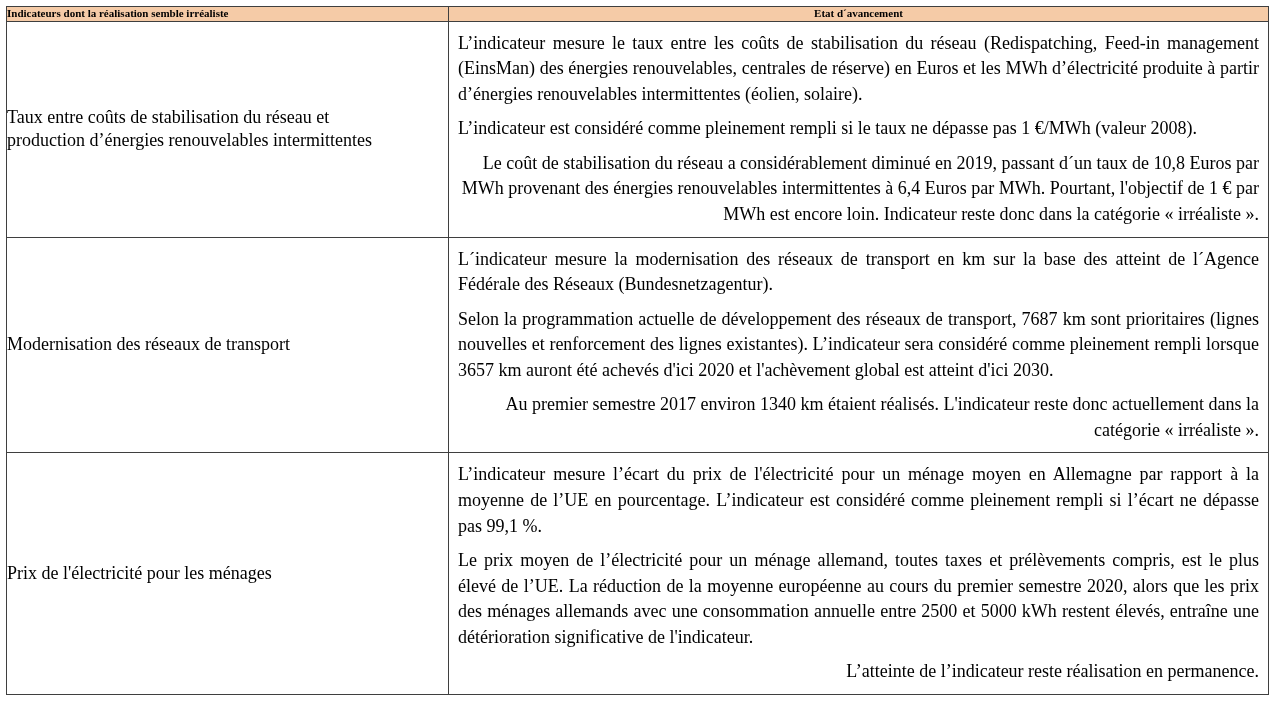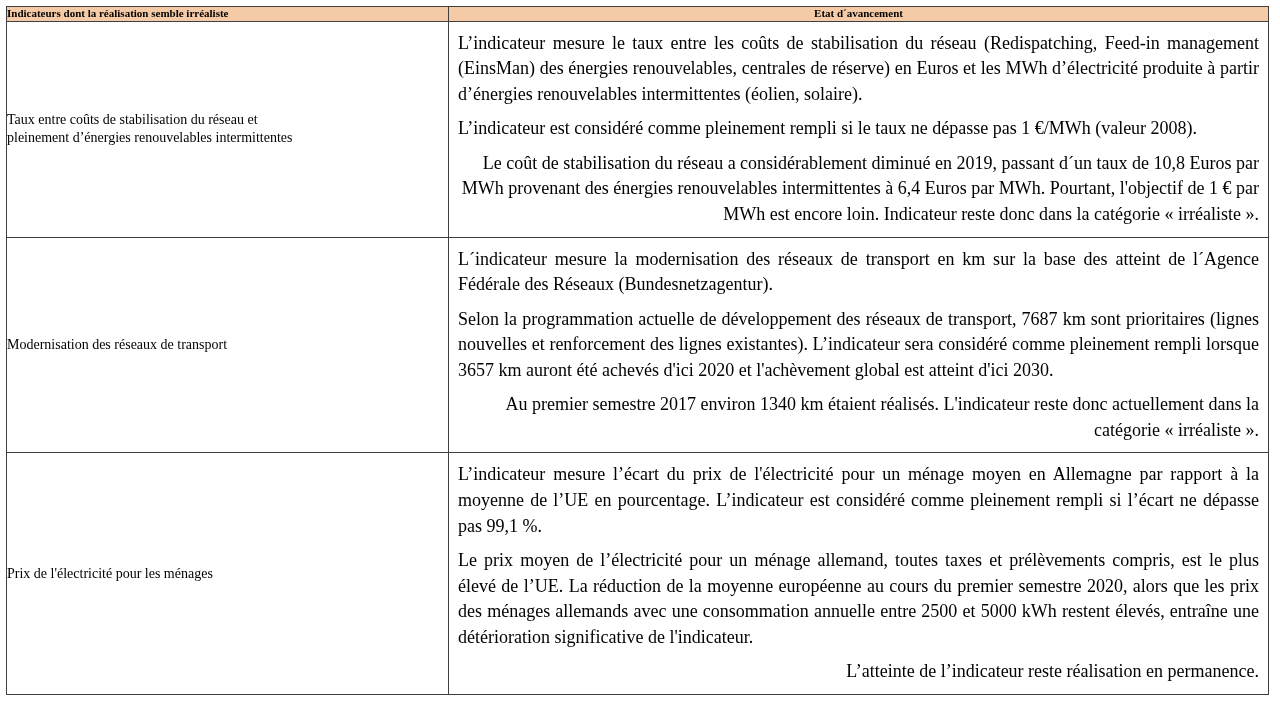--- a/index.html
+++ b/index.html
@@ -52,21 +52,21 @@
   thead th.th-indicator {
     text-align: left;
   }
   thead th.th-status {
     text-align: center;
     margin-left: 44px;
   }
 
   
   td.cell-indicator {
-    font-size: 14px;
+    font-size: 18px;
     line-height: 1.3;
     padding: 4px 6px 4px 7px;
     text-align: left;
     vertical-align: middle;
     font-family: Liberation Serif, serif;
   }
   td.cell-indicator .ind-line { display: block; }
 
   td.cell-status {
     font-size: 18px;
@@ -99,21 +99,21 @@
         <th class="th-indicator">Indicateurs  dont la réalisation  semble irréaliste</th>
         <th class="th-status">Etat d´avancement</th>
       </tr>
     </thead>
 
     <tbody>
 
       <tr>
         <td class="cell-indicator">
           <span class="ind-line">Taux entre coûts de stabilisation du réseau et</span>
-          <span class="ind-line">pleinement d’énergies renouvelables  intermittentes</span>
+          <span class="ind-line">production d’énergies renouvelables  intermittentes</span>
         </td>
         <td class="cell-status">
           <p>L’indicateur  mesure le taux entre  les coûts de stabilisation du réseau (Redispatching,  Feed-in management  (EinsMan) des énergies renouvelables, centrales de réserve) en Euros et les MWh d’électricité produite à partir d’énergies renouvelables  intermittentes  (éolien, solaire).</p>
           <p>L’indicateur  est considéré  comme pleinement  rempli si le taux ne dépasse  pas 1 €/MWh (valeur 2008).</p>
           <p class="last-line">Le coût de stabilisation du réseau a considérablement  diminué en 2019, passant d´un taux de 10,8 Euros par MWh provenant des énergies renouvelables  intermittentes  à 6,4 Euros par MWh. Pourtant, l'objectif de 1 € par MWh est encore loin. Indicateur  reste donc dans la catégorie « irréaliste ».</p>
         </td>
       </tr>
 
       <tr>
         <td class="cell-indicator">

